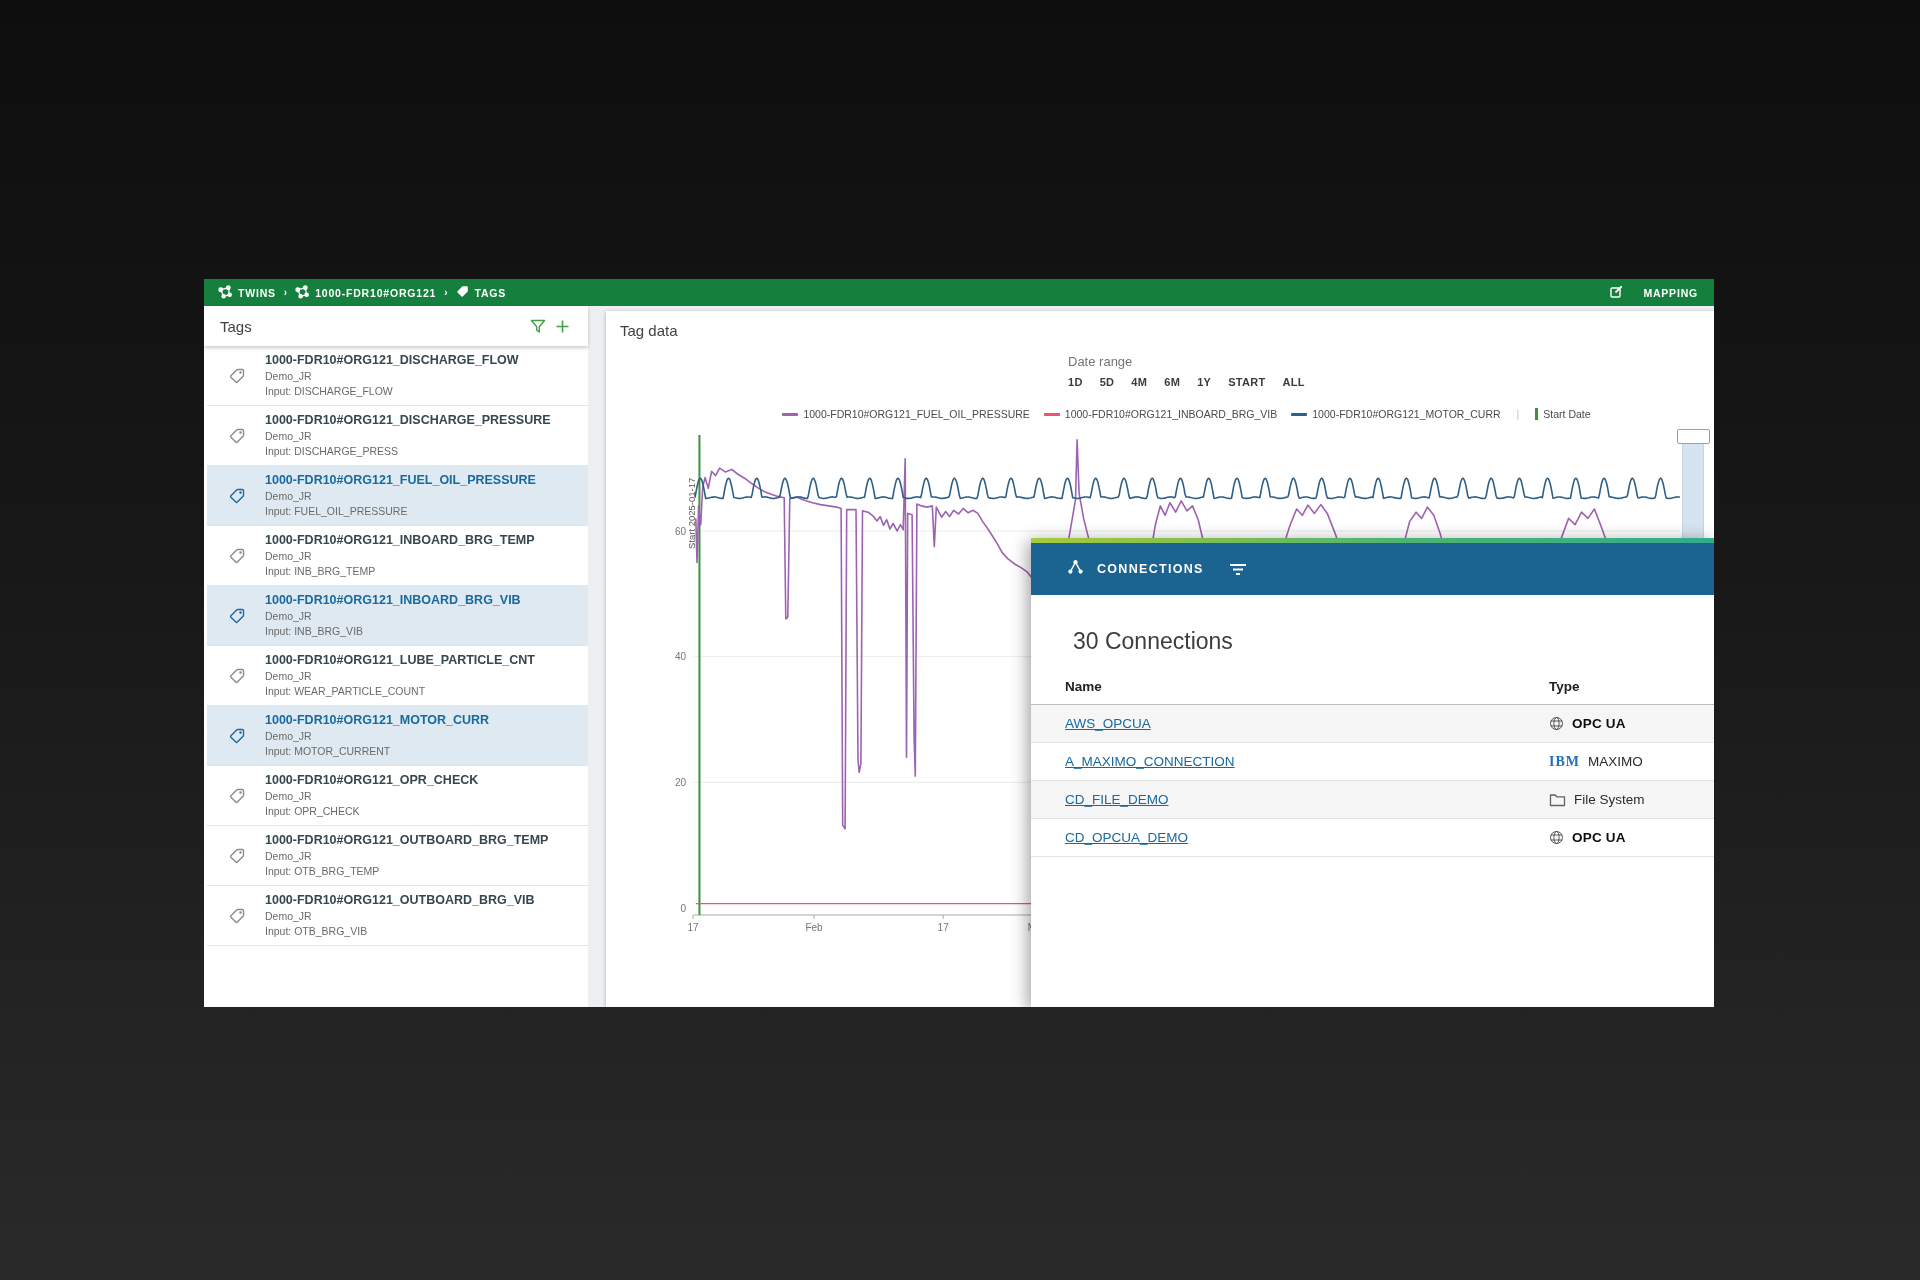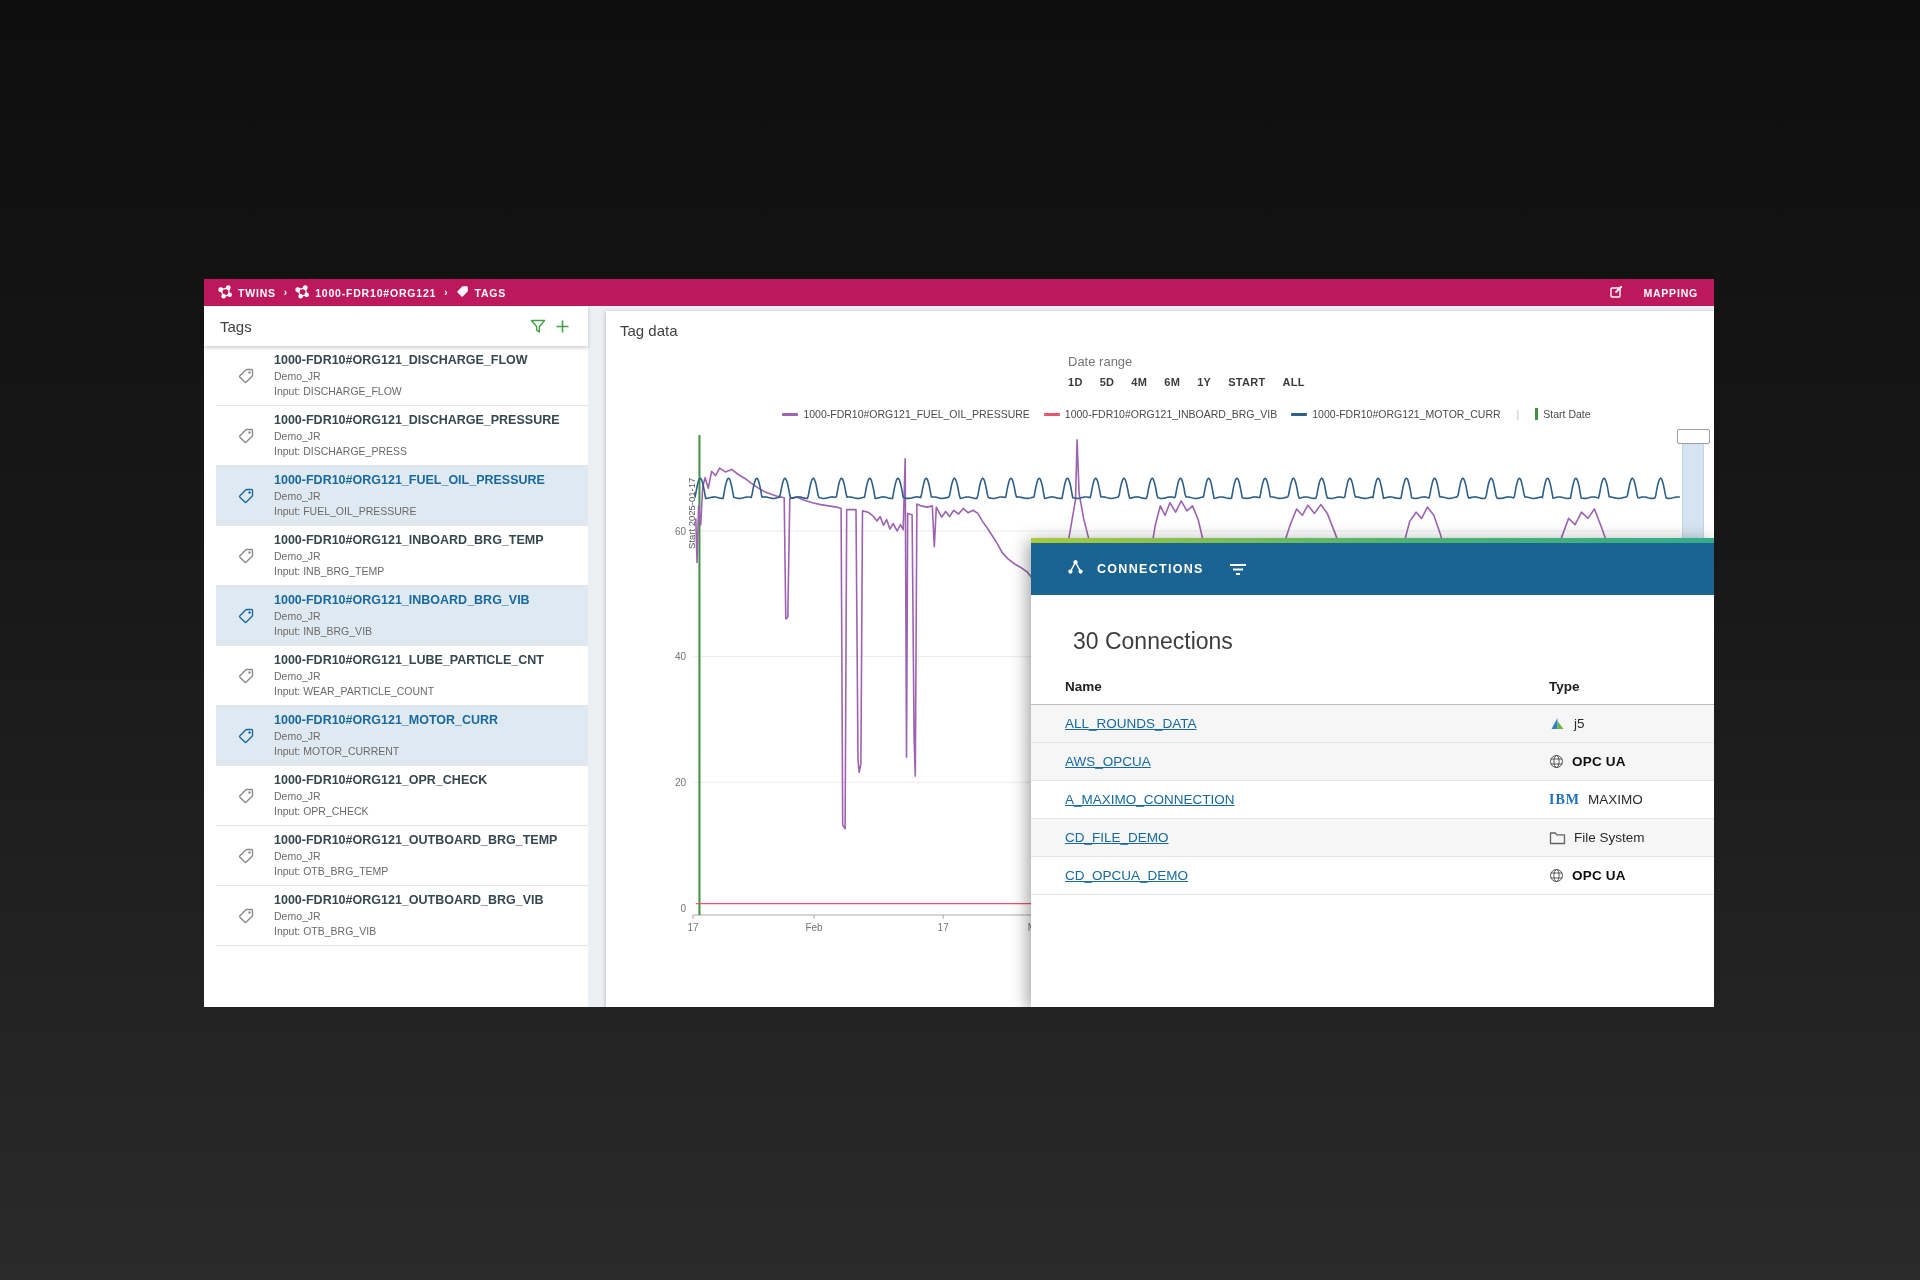--- a/index.html
+++ b/index.html
@@ -5,32 +5,32 @@
   html,body{margin:0;padding:0;}
   body{
     width:1920px;height:1280px;overflow:hidden;
     background:linear-gradient(180deg,#0e0e0e 0%,#181818 45%,#2a2a2a 100%);
     font-family:"Liberation Sans",sans-serif;
     -webkit-font-smoothing:antialiased;
   }
   .app{position:absolute;left:204px;top:279px;width:1510px;height:728px;background:#edf0f2;overflow:hidden;}
 
   
-  .topbar{position:absolute;left:0;top:0;width:100%;height:27px;background:#be185d;display:flex;align-items:center;color:#fff;z-index:6;}
+  .topbar{position:absolute;left:0;top:0;width:100%;height:27px;background:#15803d;display:flex;align-items:center;color:#fff;z-index:6;}
   .crumbs{display:flex;align-items:center;gap:8px;padding-left:14px;flex:1;}
   .crumb{display:flex;align-items:center;gap:6px;font-size:10.5px;font-weight:bold;letter-spacing:.8px;cursor:pointer;}
   .crumb-sep{font-size:10px;font-weight:bold;}
   .mapping-btn{display:flex;align-items:center;gap:20px;font-size:10.5px;font-weight:bold;letter-spacing:.8px;padding-right:16px;cursor:pointer;}
 
   
   .tags-panel{position:absolute;left:0;top:27px;width:384px;height:701px;background:#fff;z-index:2;}
   .tags-header{height:40px;display:flex;align-items:center;padding:0 16px;box-shadow:0 2px 4px rgba(0,0,0,.2);position:relative;z-index:3;background:#fff;}
   .tags-title{font-size:15px;color:#424242;flex:1;}
   .hdr-icon{width:20px;height:20px;display:flex;align-items:center;justify-content:center;cursor:pointer;margin-left:4px;}
-  .tag-list{position:absolute;top:40px;left:12px;right:0;}
+  .tag-list{position:absolute;top:40px;left:3px;right:0;}
   .tag-item{height:59px;display:flex;align-items:center;border-bottom:1px solid #e4e4e4;cursor:pointer;background:#fff;}
   .tag-item.sel{background:#dfe9f1;}
   .tag-icon{width:22px;margin-left:22px;flex:0 0 auto;display:flex;}
   .tag-texts{margin-left:14px;}
   .tag-title{font-size:12.5px;font-weight:bold;color:#36474f;margin-bottom:2px;}
   .tag-item.sel .tag-title{color:#17699f;}
   .tag-sub{font-size:10.5px;color:#6a6a6a;line-height:1.4;}
 
   
   .card{position:absolute;left:402px;top:32px;width:1108px;height:696px;background:#fff;box-shadow:0 1px 4px rgba(0,0,0,.28);z-index:1;}
@@ -346,30 +346,20 @@
           </svg>
       </span>
     </div>
     <div class="conn-heading">30 Connections</div>
     <div class="conn-cols">
       <div class="col-name">Name</div>
       <div>Type</div>
     </div>
     <div id="connRows">
         <div class="conn-row odd">
-          <a class="row-name">ALL_ROUNDS_DATA</a>
-          <div class="row-type">
-            <svg width="17" height="16" viewBox="0 0 16 16">
-              <path d="M2,13 L8,2 L8,13 Z" fill="#2f80c3"></path>
-              <path d="M8,13 L8,5 L14,13 Z" fill="#64b944"></path>
-            </svg>
-            <span>j5</span>
-          </div>
-        </div>
-        <div class="conn-row odd">
           <a class="row-name">AWS_OPCUA</a>
           <div class="row-type">
             <svg width="15" height="15" viewBox="0 0 15 15">
               <g stroke="#333" stroke-width="0.8" fill="none">
                 <circle cx="7.5" cy="7.5" r="6"></circle>
                 <ellipse cx="7.5" cy="7.5" rx="2.6" ry="6"></ellipse>
                 <path d="M1.8,5 H13.2 M1.8,10 H13.2"></path>
               </g>
             </svg>
             <span class="opcua-text">OPC UA</span>

